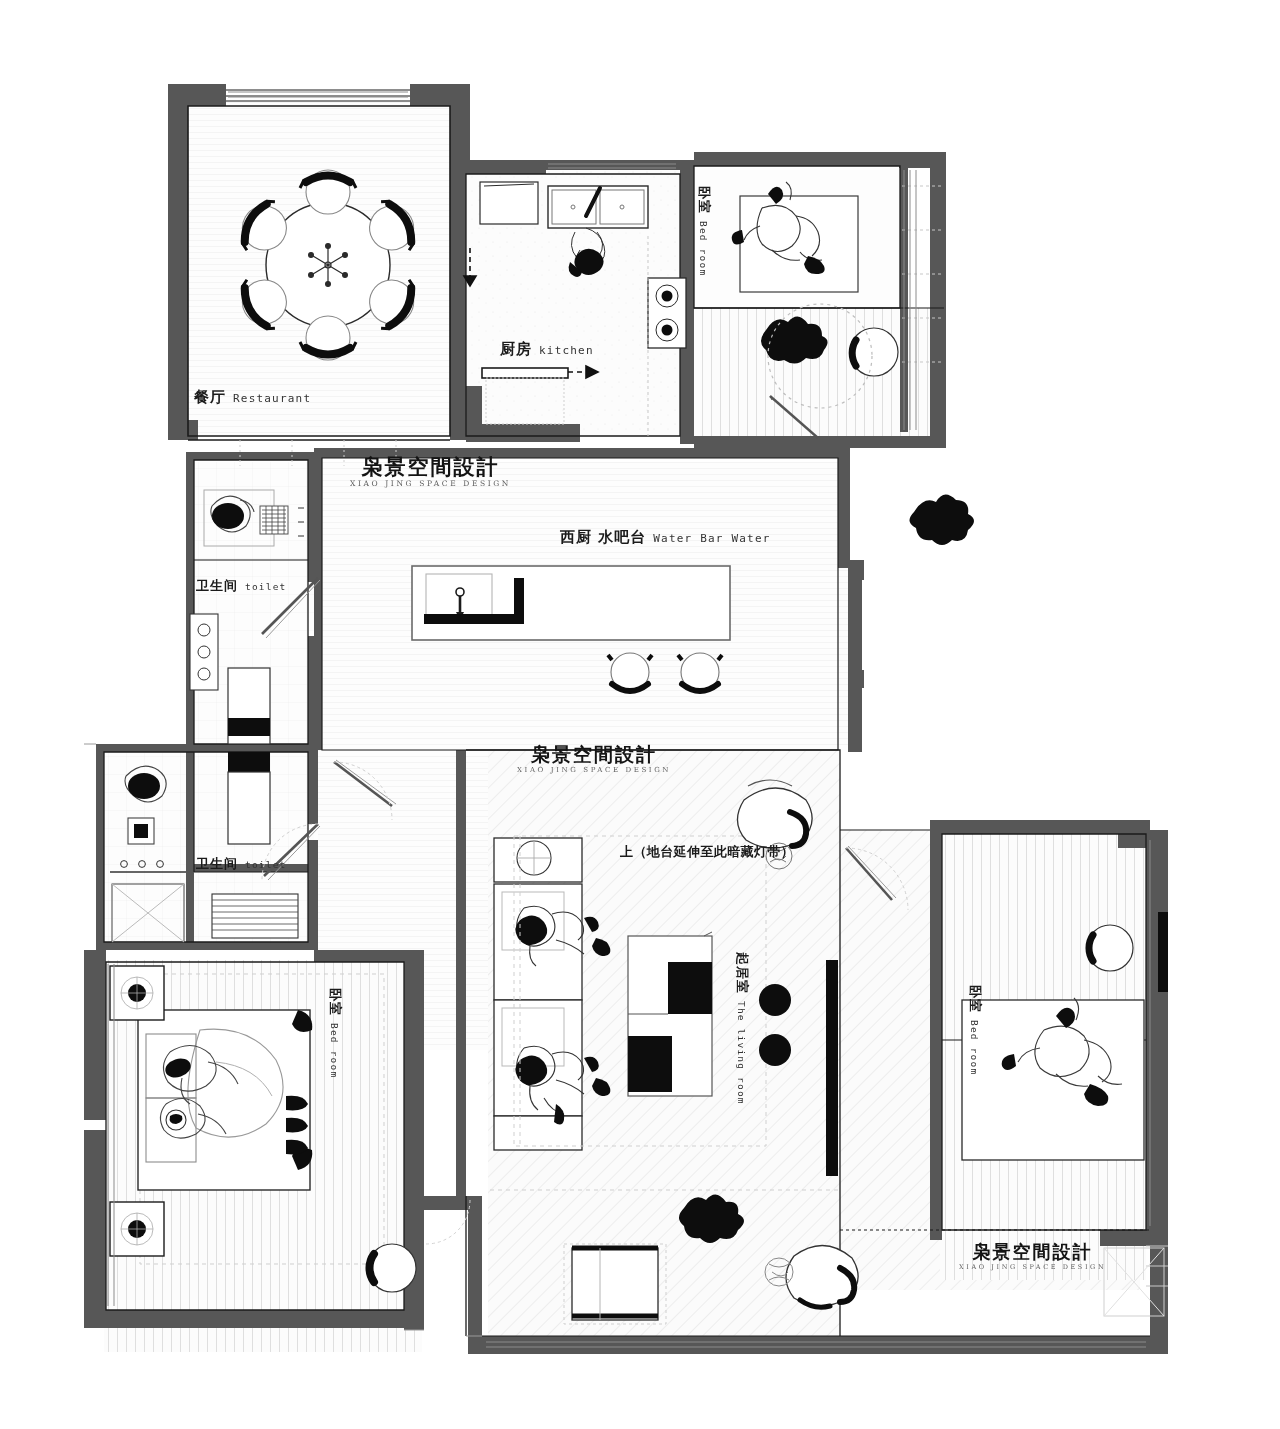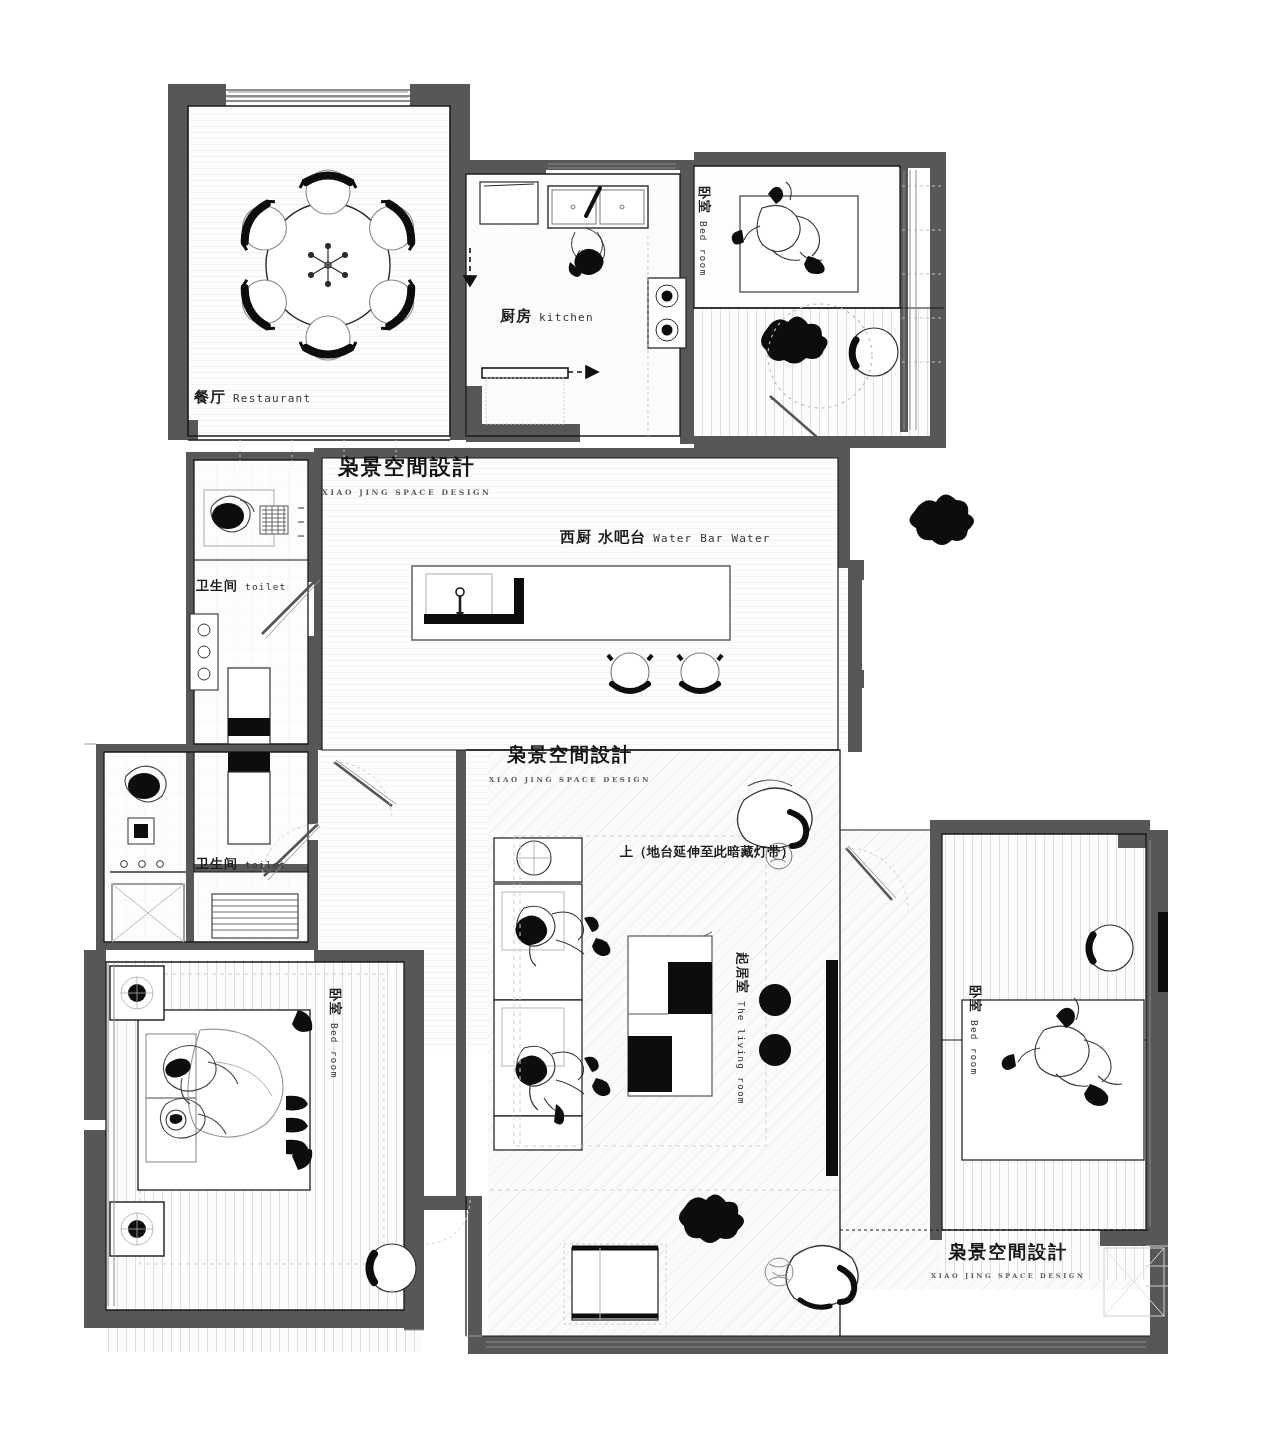--- a/index.html
+++ b/index.html
@@ -17,26 +17,26 @@
   .lbl .cn{font-family:"DejaVu Sans","Liberation Sans",sans-serif;font-weight:700;font-size:15px;letter-spacing:1px;}
   .lbl .en{font-family:"DejaVu Sans Mono","Liberation Mono",monospace;font-size:11px;letter-spacing:1.2px;color:#333;margin-left:7px;}
   .lbl.small .cn{font-size:13px;}
   .lbl.small .en{font-size:9.5px;}
   .lbl.vert{transform-origin:0 0;}
 
   .note{position:absolute;white-space:nowrap;font-family:"DejaVu Sans","Liberation Sans",sans-serif;
         font-size:13px;font-weight:700;color:#1b1b1b;letter-spacing:0.4px;}
 
   
-  .wm{position:absolute;white-space:nowrap;text-align:center;line-height:1;}
+  .wm{position:absolute;white-space:nowrap;text-align:center;line-height:1;padding-left:28px;}
   .wm .wm-cn{font-family:"DejaVu Serif","Liberation Serif",serif;font-weight:700;
              font-size:21px;letter-spacing:2px;color:#141414;display:block;}
   .wm .wm-en{font-family:"DejaVu Serif","Liberation Serif",serif;font-size:7.5px;
-             letter-spacing:2.6px;color:#3a3a3a;display:block;margin-top:12px;
-             opacity:.82;font-weight:bold;}
+             letter-spacing:2.6px;color:#3a3a3a;display:block;margin-top:3px;
+             opacity:.82;}
   .wm.w2 .wm-cn{font-size:19px;}
   .wm.w2 .wm-en{font-size:7px;}
   .wm.w3 .wm-cn{font-size:18px;}
   .wm.w3 .wm-en{font-size:6.5px;}
 </style>
 </head>
 <body>
 
 <div id="stage">
 
@@ -608,21 +608,21 @@
     <path d="M84 744 H96"></path>
     <path d="M404 1330 H424"></path>
     <path d="M466 1336 H482"></path>
   </g>
 </svg>
 
 <div class="lbl" style="left:194px;top:388px;">
   <span class="cn">餐厅</span><span class="en">Restaurant</span>
 </div>
 
-<div class="lbl" style="left:500px;top:307px;">
+<div class="lbl" style="left:500px;top:340px;">
   <span class="cn">厨房</span><span class="en">kitchen</span>
 </div>
 
 <div class="lbl small" style="left:196px;top:576px;">
   <span class="cn">卫生间</span><span class="en">toilet</span>
 </div>
 
 <div class="lbl small" style="left:196px;top:854px;">
   <span class="cn">卫生间</span><span class="en">toilet</span>
 </div>

